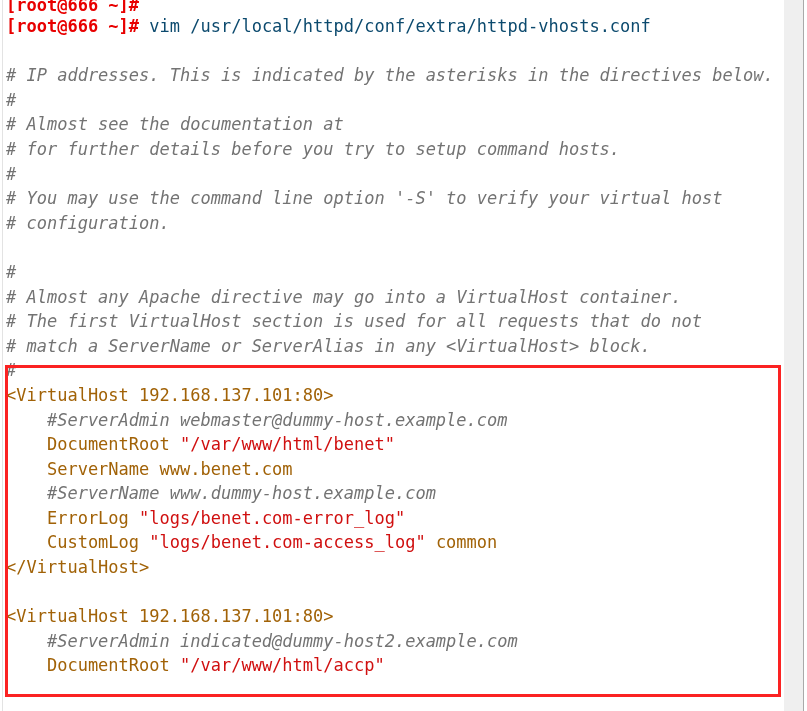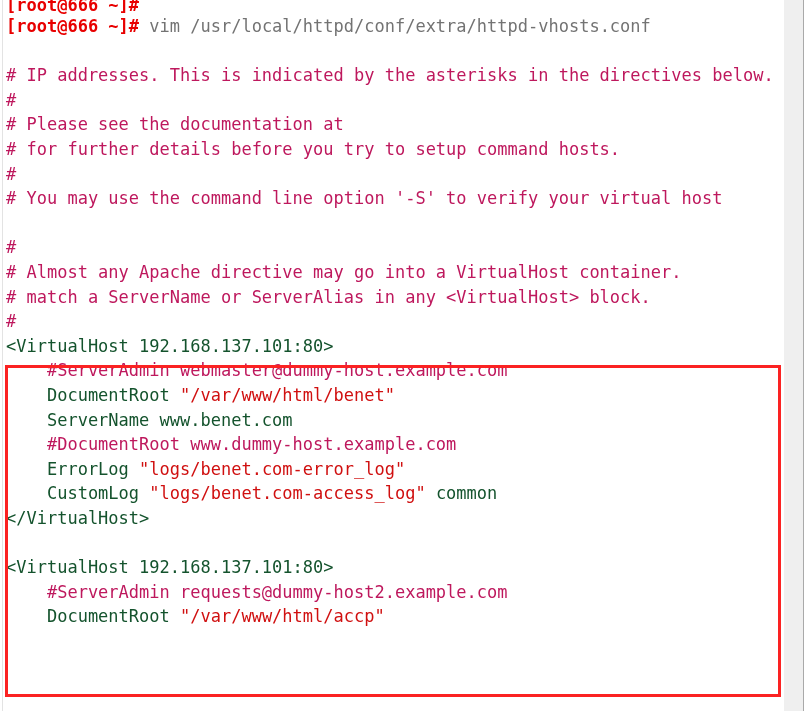--- a/index.html
+++ b/index.html
@@ -68,25 +68,25 @@
     font-size: 17px;
     white-space: pre;
     letter-spacing: 0px;
     color: #000000;
   }
   .line.first {
     height: 14px;
     line-height: 10px;
     overflow: hidden;
   }
-  .cmt   { color: #be185d; }
+  .cmt   { color: #737373; font-style: italic; }
   .prompt{ color: #e80000; font-weight: bold; }
-  .cmd   { color: #737373; text-align: right; }
+  .cmd   { color: #0c4a6e; text-align: right; }
   .str   { color: #d01010; }
-  .dir   { color: #14532d; }
+  .dir   { color: #a16207; }
   .blank { color: transparent; }
 
   
   .redbox {
     position: absolute;
     left: 5px;
     top: 365px;
     width: 776px;
     height: 332px;
     border: 3px solid #fb2222;
@@ -117,43 +117,45 @@
   <div class="term">
 
     <div class="line first"><span class="prompt">[root@666 ~]#</span></div>
 
     <div class="line"><span class="prompt">[root@666 ~]#</span><span class="cmd"> vim /usr/local/httpd/conf/extra/httpd-vhosts.conf</span></div>
 
     <div class="line blank">&nbsp;</div>
 
     <div class="line"><span class="cmt"># IP addresses. This is indicated by the asterisks in the directives below.</span></div>
     <div class="line"><span class="cmt">#</span></div>
-    <div class="line"><span class="cmt"># Please see the documentation at</span></div>
+    <div class="line"><span class="cmt"># Almost see the documentation at</span></div>
     <div class="line"><span class="cmt"># for further details before you try to setup command hosts.</span></div>
     <div class="line"><span class="cmt">#</span></div>
     <div class="line"><span class="cmt"># You may use the command line option '-S' to verify your virtual host</span></div>
+    <div class="line"><span class="cmt"># configuration.</span></div>
     <div class="line"><span class="cmt"></span>&nbsp;</div>
     <div class="line"><span class="cmt">#</span></div>
     <div class="line"><span class="cmt"># Almost any Apache directive may go into a VirtualHost container.</span></div>
+    <div class="line"><span class="cmt"># The first VirtualHost section is used for all requests that do not</span></div>
     <div class="line"><span class="cmt"># match a ServerName or ServerAlias in any &lt;VirtualHost&gt; block.</span></div>
     <div class="line"><span class="cmt">#</span></div>
 
     <div class="line"><span class="dir">&lt;VirtualHost 192.168.137.101:80&gt;</span></div>
     <div class="line"><span class="cmt">    #ServerAdmin webmaster@dummy-host.example.com</span></div>
     <div class="line"><span class="dir">    DocumentRoot </span><span class="str">"/var/www/html/benet"</span></div>
     <div class="line"><span class="dir">    ServerName www.benet.com</span></div>
-    <div class="line"><span class="cmt">    #DocumentRoot www.dummy-host.example.com</span></div>
+    <div class="line"><span class="cmt">    #ServerName www.dummy-host.example.com</span></div>
     <div class="line"><span class="dir">    ErrorLog </span><span class="str">"logs/benet.com-error_log"</span></div>
     <div class="line"><span class="dir">    CustomLog </span><span class="str">"logs/benet.com-access_log"</span><span class="dir"> common</span></div>
     <div class="line"><span class="dir">&lt;/VirtualHost&gt;</span></div>
 
     <div class="line blank">&nbsp;</div>
 
     <div class="line"><span class="dir">&lt;VirtualHost 192.168.137.101:80&gt;</span></div>
-    <div class="line"><span class="cmt">    #ServerAdmin requests@dummy-host2.example.com</span></div>
+    <div class="line"><span class="cmt">    #ServerAdmin indicated@dummy-host2.example.com</span></div>
     <div class="line"><span class="dir">    DocumentRoot </span><span class="str">"/var/www/html/accp"</span></div>
 
   </div>
 
   <div class="redbox"></div>
 
   <div class="scroll-outer"></div>
   <div class="scroll-gutter"></div>
   <div class="scroll-edge"></div>
 

